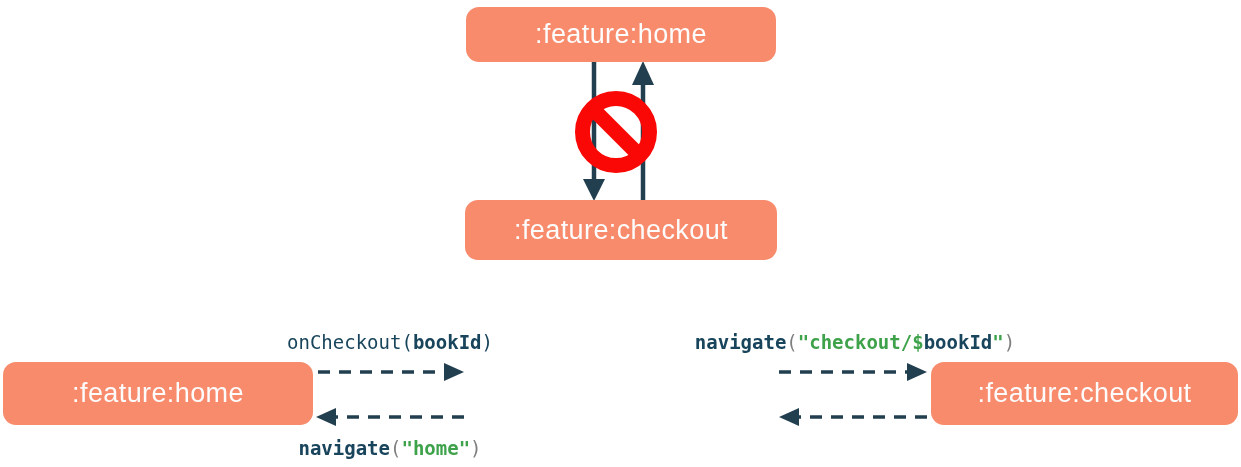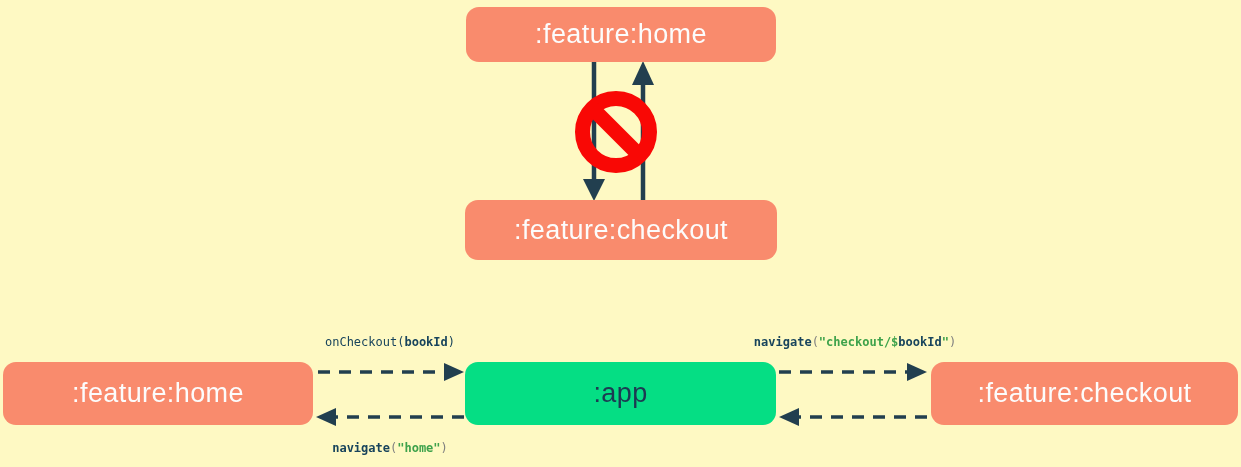--- a/index.html
+++ b/index.html
@@ -1,30 +1,30 @@
 <!DOCTYPE html>
 <html><head>
 <meta charset="utf-8">
 <style>
   html,body{margin:0;padding:0;background:#000;}
   .canvas{
-    position:relative;width:1241px;height:467px;background:#fef9c3;
+    position:relative;width:1241px;height:467px;background:#ffffff;
     overflow:hidden;font-family:"Liberation Sans",sans-serif;
   }
   .layer{position:absolute;left:0;top:0;pointer-events:none;}
   .box{
     position:absolute;display:flex;align-items:center;justify-content:center;
     border-radius:13px;background:#F98B6D;color:#FCFCFC;
     font-size:27px;font-weight:400;letter-spacing:0.4px;white-space:nowrap;
   }
   .box.app{background:#05DE84;color:#1D3A52;}
   .code{
     position:absolute;transform:translateX(-50%);white-space:nowrap;
     font-family:"DejaVu Sans Mono","Liberation Mono",monospace;
-    font-size:12px;line-height:24px;
+    font-size:19px;line-height:24px;
   }
   .tk-dark{color:#18445C;font-weight:500;}
   .tk-dark-b{color:#18445C;font-weight:700;}
   .tk-green-b{color:#3EA24B;font-weight:700;}
   .tk-gray{color:#7F7F7F;font-weight:500;}
 </style>
 </head>
 <body>
 
 <div class="canvas">
@@ -65,23 +65,20 @@
   <div class="box" style="left:466px;top:7px;width:310px;height:55px;">
     <span>:feature:home</span>
   </div>
   <div class="box" style="left:465px;top:200px;width:312px;height:60px;">
     <span>:feature:checkout</span>
   </div>
 
   <div class="box" style="left:3px;top:362px;width:310px;height:63px;">
     <span>:feature:home</span>
   </div>
-  <div class="box app" style="left:465px;top:362px;width:311px;height:63px;">
-    <span>:app</span>
-  </div>
   <div class="box" style="left:931px;top:362px;width:307px;height:63px;">
     <span>:feature:checkout</span>
   </div>
 
   <div class="code" style="left:390px;top:330px;">
     <span class="tk-dark">onCheckout(</span><span class="tk-dark-b">bookId</span><span class="tk-dark">)</span>
   </div>
 
   <div class="code" style="left:390px;top:436px;">
     <span class="tk-dark-b">navigate</span><span class="tk-gray">(</span><span class="tk-green-b">"home"</span><span class="tk-gray">)</span>

